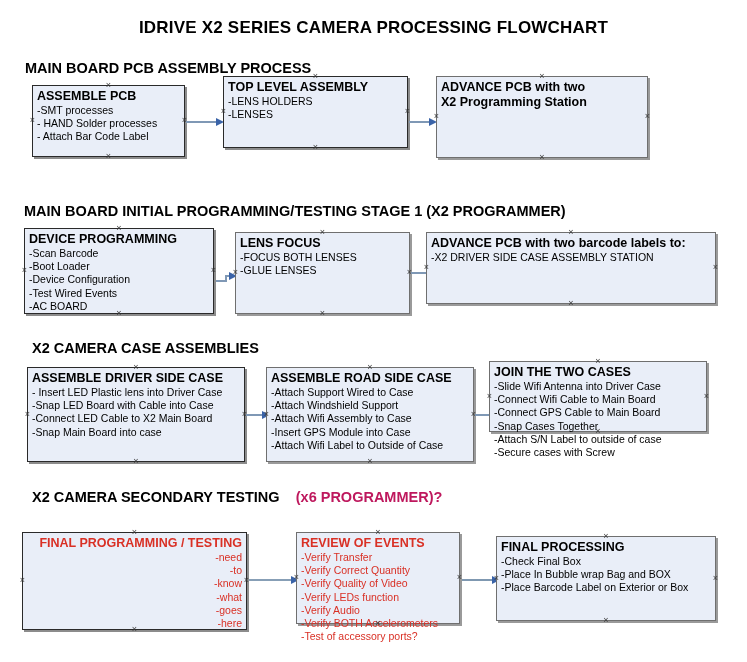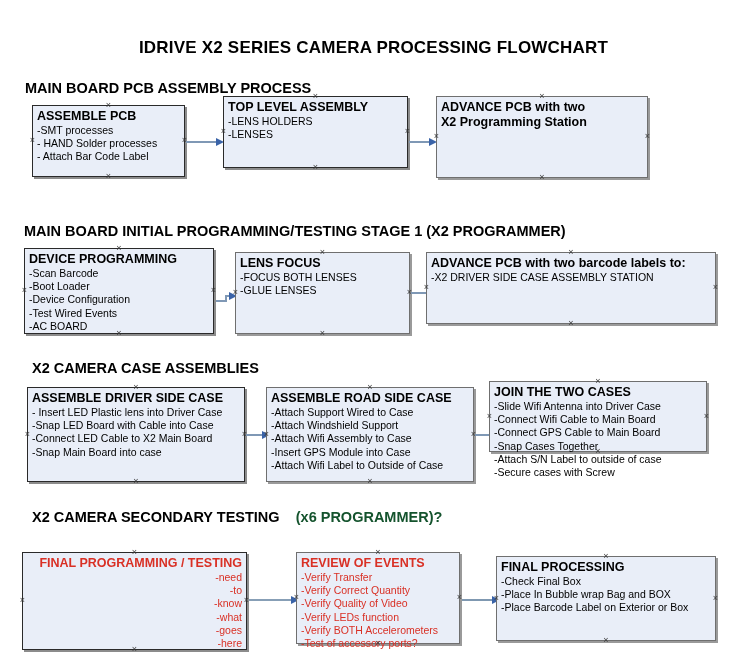--- a/index.html
+++ b/index.html
@@ -2,31 +2,31 @@
 <html><head>
 <meta charset="utf-8">
 <style>
   html,body{margin:0;padding:0;background:#ffffff;}
   body{
     width:747px;height:662px;position:relative;overflow:hidden;
     font-family:"Liberation Sans","DejaVu Sans",sans-serif;
     color:#000000;
     -webkit-font-smoothing:antialiased;
   }
-  .abs{position:absolute;margin-top:20px;}
+  .abs{position:absolute;}
 
   
   #page-title{
     left:0;top:18px;width:747px;text-align:center;
     font-size:17px;font-weight:bold;letter-spacing:.2px;
   }
   .section-title{
     font-size:14.5px;font-weight:bold;white-space:nowrap;
   }
-  .section-title .accent{color:#14532d;}
+  .section-title .accent{color:#be185d;}
 
   
   .node{
     background:#e9eef8;
     border:1px solid #2a2a2a;
     box-shadow:2px 2px 0 0 #8c8c8c;
     box-sizing:border-box;
     padding:3px 4px 2px 4px;
     overflow:visible;
   }
@@ -239,20 +239,21 @@
       <polygon points="42,1 50,5 42,9" fill="#3a63a8"></polygon>
     </svg>
 </div>
 
 <div class="abs node red gray" style="left:296px;top:532px;width:164px;height:92px;">
   <div class="hd">REVIEW OF EVENTS</div>
   <div class="ln">-Verify Transfer</div>
   <div class="ln">-Verify Correct Quantity</div>
   <div class="ln">-Verify Quality of Video</div>
   <div class="ln">-Verify LEDs function</div>
+  <div class="ln">-Verify Audio</div>
   <div class="ln">-Verify BOTH Accelerometers</div>
   <div class="ln">-Test of accessory ports?</div>
   <span class="hx t"></span>
   <span class="hx b"></span>
   <span class="hx l"></span>
   <span class="hx r"></span>
 </div>
 
 <div class="abs conn" style="left:462px;top:575px;width:38px;">
   <svg width="38" height="10" viewBox="0 0 38 10">

